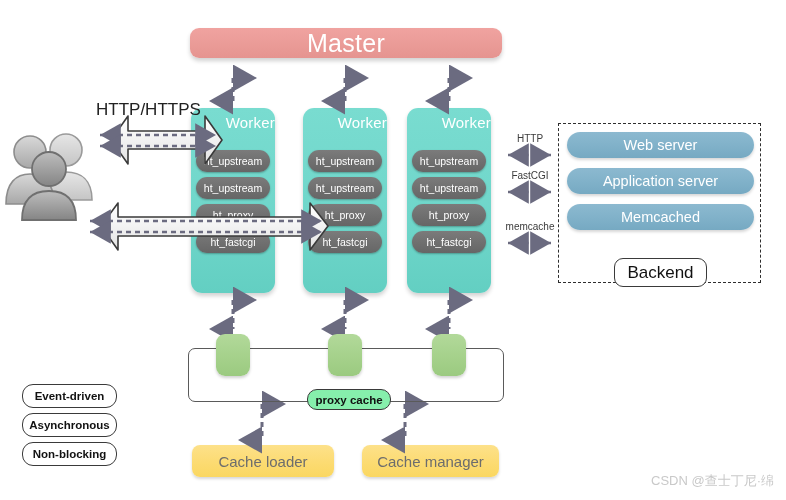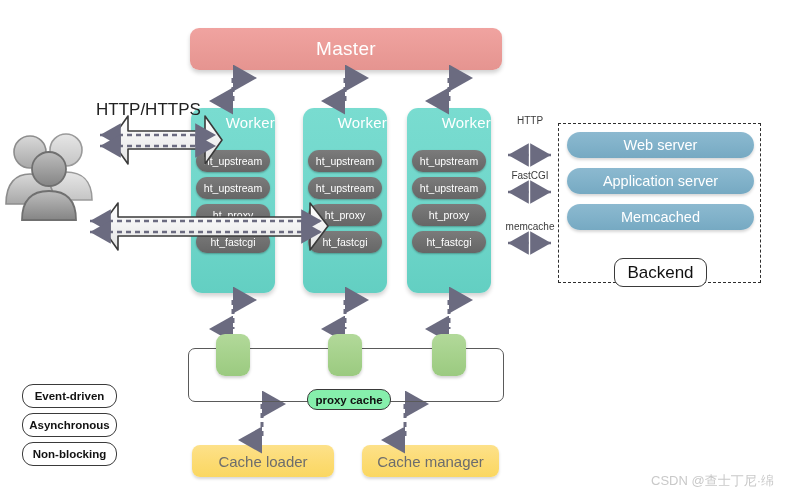--- a/index.html
+++ b/index.html
@@ -10,25 +10,25 @@
     font-family: "Liberation Sans", sans-serif;
     position: relative;
     overflow: hidden;
   }
   #canvas { position: absolute; inset: 0; }
 
   .abs { position: absolute; }
 
   
   .master {
-    left: 190px; top: 28px; width: 312px; height: 42px;
+    left: 190px; top: 28px; width: 312px; height: 30px;
     background: linear-gradient(180deg,#f0a3a0 0%, #ea9b97 55%, #e59490 100%);
     border-radius: 9px;
     color: #ffffff;
-    font-size: 19px;
+    font-size: 25px;
     display: flex; align-items: center; justify-content: center;
     box-shadow: 0 3px 4px rgba(0,0,0,0.18);
     letter-spacing: .3px;
   }
 
   
   .worker {
     width: 84px; height: 185px; top: 108px;
     background: linear-gradient(180deg,#79dcd0 0%, #6fd6ca 60%, #63cfc2 100%);
     border-radius: 11px;
@@ -255,21 +255,21 @@
 
     <path d="M118,203 L118,217 L310,217 L310,203 L328,226 L310,250 L310,236 L118,236 L118,250 L101,226 Z" fill="url(#blockFill)" stroke="#3a3a3a" stroke-width="1.6" stroke-linejoin="round"></path>
     <g stroke="#6b6b80" stroke-width="2.6" stroke-dasharray="5,4" fill="none">
       <line x1="90" y1="221" x2="322" y2="221" marker-start="url(#sm-l)" marker-end="url(#sm-r)"></line>
       <line x1="90" y1="232" x2="322" y2="232" marker-start="url(#sm-l)" marker-end="url(#sm-r)"></line>
     </g>
   </svg>
 
   <div class="abs edge-label" style="left:96px; top:100px;">HTTP/HTTPS</div>
 
-  <div class="abs proto-label" style="left:503px; top:115px; width:54px;">HTTP</div>
+  <div class="abs proto-label" style="left:503px; top:133px; width:54px;">HTTP</div>
   <div class="abs proto-label" style="left:503px; top:170px; width:54px;">FastCGI</div>
   <div class="abs proto-label" style="left:498px; top:221px; width:64px;">memcache</div>
 
   <div class="abs backend-panel">
     <div class="abs bpill" style="top:8px;">Web server</div>
     <div class="abs bpill" style="top:44px;">Application server</div>
     <div class="abs bpill" style="top:80px;">Memcached</div>
     <div class="abs backend-label">Backend</div>
   </div>
 

